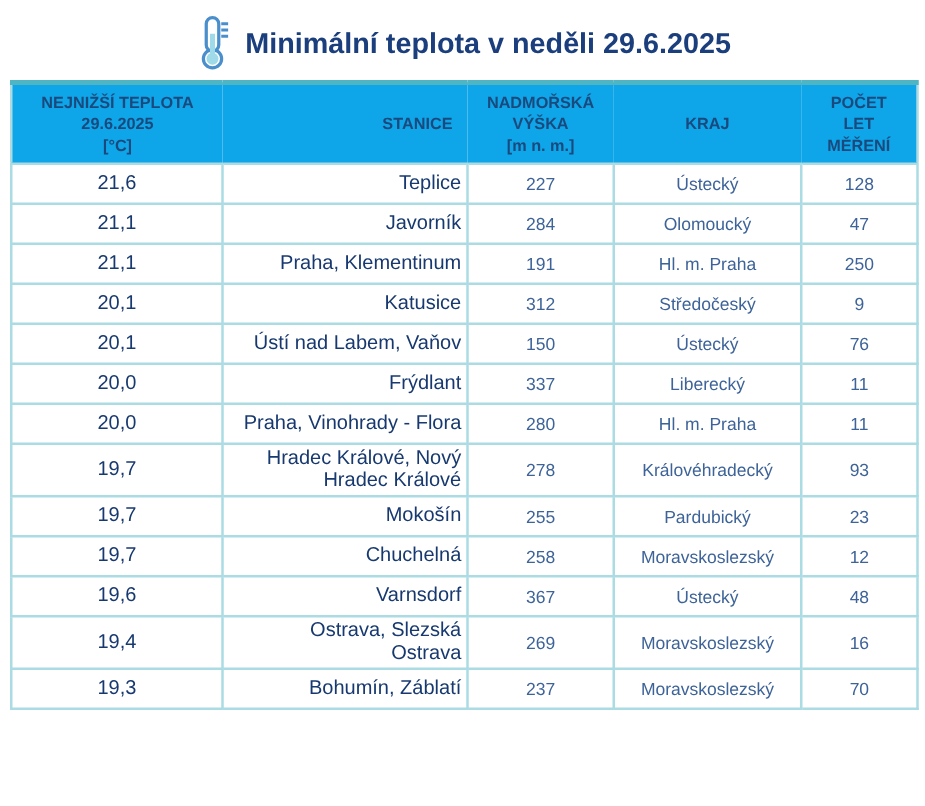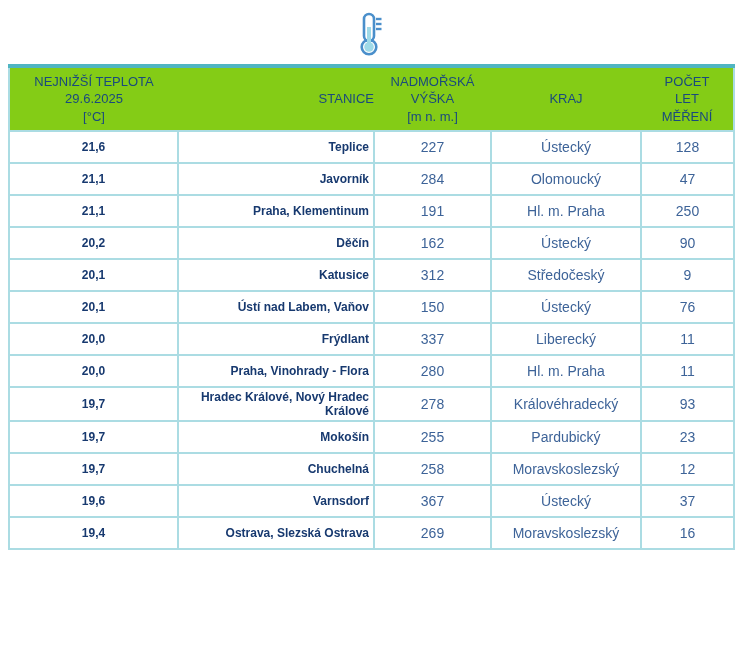--- a/index.html
+++ b/index.html
@@ -32,53 +32,53 @@
     color: #1B3E7C;
   }
   table.temp-table {
     margin-left: 8px;
     width: 725px;
     table-layout: fixed;
     border-collapse: collapse;
     border: 2px solid #ABDCE3;
   }
   thead th {
-    background: #84cc16;
+    background: #0ea5e9;
     color: #1A4A7D;
     font-size: 13px;
-    font-weight: 400;
+    font-weight: 700;
     white-space: pre-line;
     line-height: 1.35;
     text-align: center;
     vertical-align: middle;
     height: 58px;
-    padding: 2px 0;
+    padding: 2px 12px;
     border: none;
     border-top: 4px solid #4FB5C2;
     border-bottom: 2px solid #ABDCE3;
   }
   thead th.col-station {
     text-align: right;
     padding-left: 9px;
   }
   tbody td {
     border: 2px solid #ABDCE3;
     background: #ffffff;
     font-size: 14px;
     color: #3D6398;
     text-align: center;
     vertical-align: middle;
     height: 26px;
     padding: 2px 4px;
   }
   tbody td.cell-temp,
   tbody td.cell-station {
-    font-weight: 700;
+    font-weight: 400;
     color: #17396F;
-    font-size: 12px;
+    font-size: 16px;
   }
   tbody td.cell-station {
     text-align: right;
     padding-left: 9px;
   }
 </style>
 </head>
 <body>
 
 <div class="title-row">
@@ -86,20 +86,21 @@
     <svg width="32" height="46" viewBox="0 0 32 46" aria-hidden="true">
       <circle cx="15" cy="36" r="7.3" fill="#ffffff" stroke="#4A8FCB" stroke-width="2.6"></circle>
       <rect x="10" y="3" width="10" height="27" rx="5" fill="#ffffff" stroke="#4A8FCB" stroke-width="2.6"></rect>
       <rect x="13" y="16" width="4" height="16" fill="#9FDAE8"></rect>
       <circle cx="15" cy="36" r="4.8" fill="#9FDAE8"></circle>
       <line x1="22" y1="8" x2="27.5" y2="8" stroke="#4A8FCB" stroke-width="2.4"></line>
       <line x1="22" y1="13" x2="27.5" y2="13" stroke="#4A8FCB" stroke-width="2.4"></line>
       <line x1="22" y1="18" x2="27.5" y2="18" stroke="#4A8FCB" stroke-width="2.4"></line>
     </svg>
   </span>
+  <h1 class="page-title">Minimální teplota v neděli 29.6.2025</h1>
 </div>
 
 <table class="temp-table">
   <colgroup>
     <col style="width:169px">
     <col style="width:196px">
     <col style="width:117px">
     <col style="width:150px">
     <col style="width:93px">
   </colgroup>
@@ -134,27 +135,20 @@
         <td class="cell-years">47</td>
       </tr>
       <tr>
         <td class="cell-temp">21,1</td>
         <td class="cell-station">Praha, Klementinum</td>
         <td class="cell-elevation">191</td>
         <td class="cell-region">Hl. m. Praha</td>
         <td class="cell-years">250</td>
       </tr>
       <tr>
-        <td class="cell-temp">20,2</td>
-        <td class="cell-station">Děčín</td>
-        <td class="cell-elevation">162</td>
-        <td class="cell-region">Ústecký</td>
-        <td class="cell-years">90</td>
-      </tr>
-      <tr>
         <td class="cell-temp">20,1</td>
         <td class="cell-station">Katusice</td>
         <td class="cell-elevation">312</td>
         <td class="cell-region">Středočeský</td>
         <td class="cell-years">9</td>
       </tr>
       <tr>
         <td class="cell-temp">20,1</td>
         <td class="cell-station">Ústí nad Labem, Vaňov</td>
         <td class="cell-elevation">150</td>
@@ -194,23 +188,30 @@
         <td class="cell-station">Chuchelná</td>
         <td class="cell-elevation">258</td>
         <td class="cell-region">Moravskoslezský</td>
         <td class="cell-years">12</td>
       </tr>
       <tr>
         <td class="cell-temp">19,6</td>
         <td class="cell-station">Varnsdorf</td>
         <td class="cell-elevation">367</td>
         <td class="cell-region">Ústecký</td>
-        <td class="cell-years">37</td>
+        <td class="cell-years">48</td>
       </tr>
       <tr>
         <td class="cell-temp">19,4</td>
         <td class="cell-station">Ostrava, Slezská Ostrava</td>
         <td class="cell-elevation">269</td>
         <td class="cell-region">Moravskoslezský</td>
         <td class="cell-years">16</td>
       </tr>
+      <tr>
+        <td class="cell-temp">19,3</td>
+        <td class="cell-station">Bohumín, Záblatí</td>
+        <td class="cell-elevation">237</td>
+        <td class="cell-region">Moravskoslezský</td>
+        <td class="cell-years">70</td>
+      </tr>
     </tbody>
 </table>
 
 </body></html>

